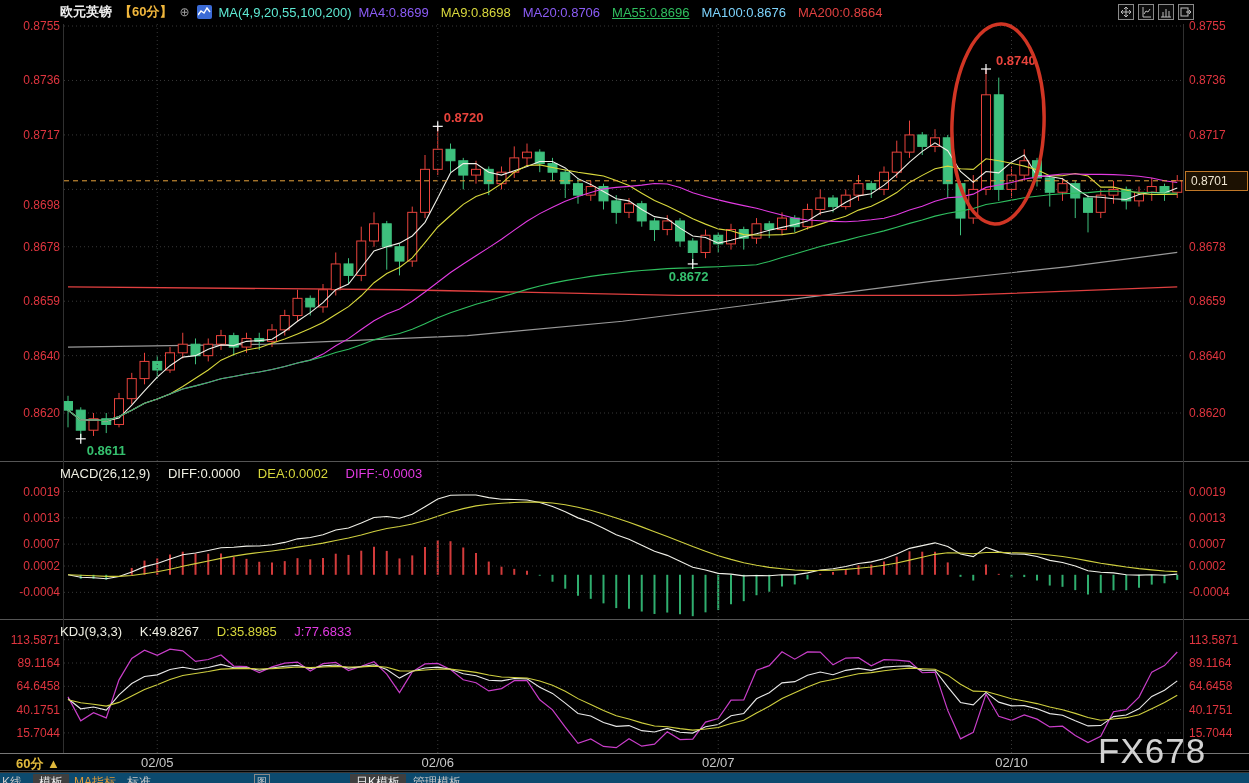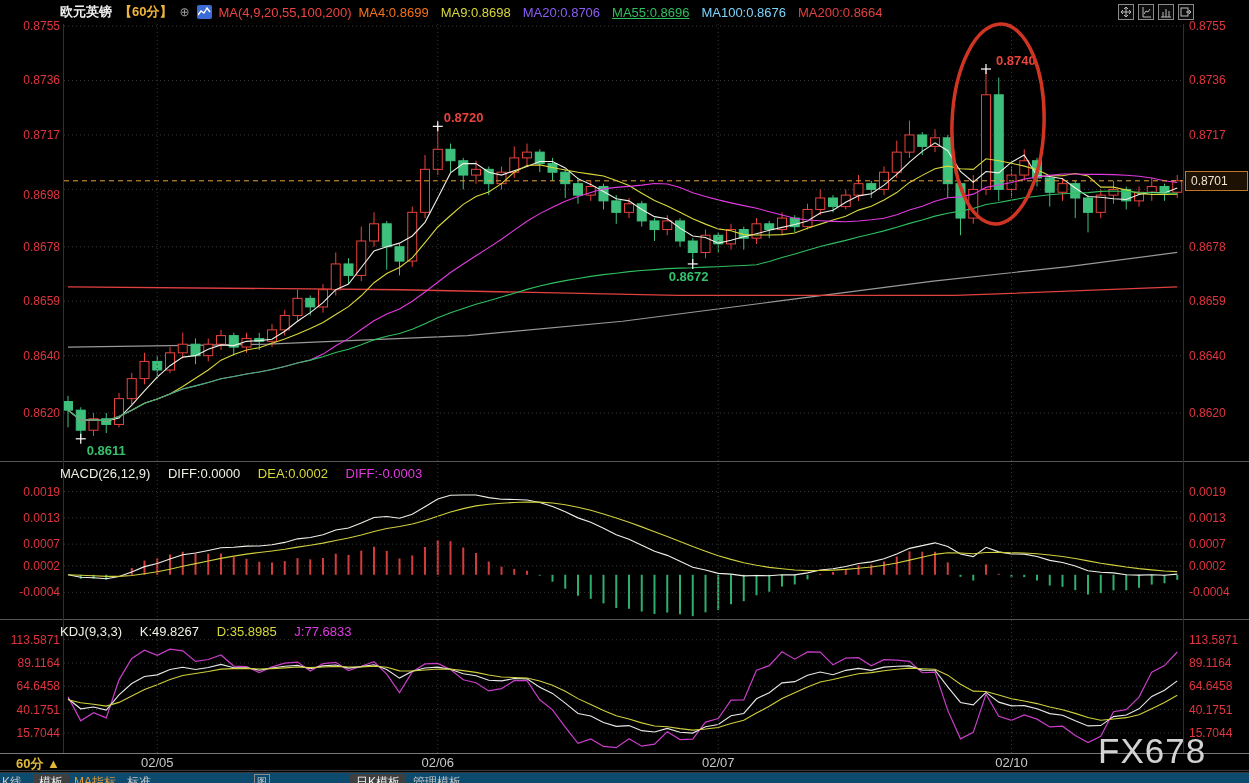--- a/index.html
+++ b/index.html
@@ -8,21 +8,21 @@
   #chart-svg{position:absolute;left:0;top:0;}
   
   #header{position:absolute;left:60px;top:3px;height:18px;display:flex;align-items:center;
           gap:7px;font-size:13px;white-space:nowrap;z-index:5;}
   .sym{color:#f0f0f0;font-weight:bold;}
   .period{color:#f0b63c;font-weight:bold;}
   .expand{color:#9a9a9a;font-size:12px;}
   .chart-type{display:inline-block;width:15px;height:14px;background:#3b6bd6;border-radius:2px;
               position:relative;}
   .chart-type svg{position:absolute;left:1px;top:2px;}
-  .ma-set{color:#ef4444;}
+  .ma-set{color:#5eead4;}
   #ma-values span{margin-right:12px;}
   
   #win-icons{position:absolute;left:1118px;top:4px;display:flex;gap:4px;z-index:5;}
   .wicon{width:14px;height:14px;border:1px solid #8a8a8a;background:#0c0c0c;display:flex;
          align-items:center;justify-content:center;cursor:pointer;}
   
   .ytick{position:absolute;color:#e0353f;font-size:12px;z-index:4;}
   .ytick.left{left:2px;width:58px;text-align:right;}
   .ytick.right{left:1189px;width:58px;text-align:left;}
   
@@ -393,21 +393,21 @@
   <div id="header">
     <span class="sym">欧元英镑</span>
     <span class="period">【60分】</span>
     <span class="expand">⊕</span>
     <span class="chart-type">
       <svg width="13" height="10">
           <polyline points="0,8 3,4 6,6 9,1 12,5" fill="none" stroke="#fff" stroke-width="1.4"></polyline>
         </svg>
     </span>
     <span class="ma-set">MA(4,9,20,55,100,200)</span>
-    <span id="ma-values"><span style="color: #f97316;">MA4:0.8699</span><span style="color: rgb(216, 216, 60);">MA9:0.8698</span><span style="color: #8b5cf6;">MA20:0.8706</span><span style="color: rgb(47, 191, 95); text-decoration: underline;">MA55:0.8696</span><span style="color: #7dd3fc;">MA100:0.8676</span><span style="color: rgb(224, 64, 64);">MA200:0.8664</span></span>
+    <span id="ma-values"><span style="color: #8b5cf6;">MA4:0.8699</span><span style="color: rgb(216, 216, 60);">MA9:0.8698</span><span style="color: #8b5cf6;">MA20:0.8706</span><span style="color: rgb(47, 191, 95); text-decoration: underline;">MA55:0.8696</span><span style="color: #7dd3fc;">MA100:0.8676</span><span style="color: rgb(224, 64, 64);">MA200:0.8664</span></span>
   </div>
 
   <div id="win-icons">
     <span class="wicon">
       <svg width="12" height="12">
           <path d="M6 1v10M1 6h10M6 1l-2 2m2-2l2 2M6 11l-2-2m2 2l2-2M1 6l2-2m-2 2l2 2M11 6l-2-2m2 2l-2 2" stroke="#bbb" fill="none" stroke-width="1"></path>
         </svg>
     </span>
     <span class="wicon">
       <svg width="12" height="12">
@@ -425,21 +425,21 @@
           <rect x="1" y="2" width="7" height="8" fill="none" stroke="#bbb"></rect>
           <path d="M6 6h5m0 0-2-2m2 2-2 2" stroke="#bbb" fill="none" stroke-width="1"></path>
         </svg>
     </span>
   </div>
 
   <div id="tick-layer">
       <div class="ytick left" style="top: 19px;">0.8755</div>
       <div class="ytick left" style="top: 73.4673px;">0.8736</div>
       <div class="ytick left" style="top: 127.935px;">0.8717</div>
-      <div class="ytick left" style="top: 188px;">0.8698</div>
+      <div class="ytick left" style="top: 198px;">0.8698</div>
       <div class="ytick left" style="top: 239.736px;">0.8678</div>
       <div class="ytick left" style="top: 294.203px;">0.8659</div>
       <div class="ytick left" style="top: 348.67px;">0.8640</div>
       <div class="ytick left" style="top: 406.004px;">0.8620</div>
       <div class="ytick right" style="top: 19px;">0.8755</div>
       <div class="ytick right" style="top: 73.4673px;">0.8736</div>
       <div class="ytick right" style="top: 127.935px;">0.8717</div>
       <div class="ytick right" style="top: 239.736px;">0.8678</div>
       <div class="ytick right" style="top: 294.203px;">0.8659</div>
       <div class="ytick right" style="top: 348.67px;">0.8640</div>

